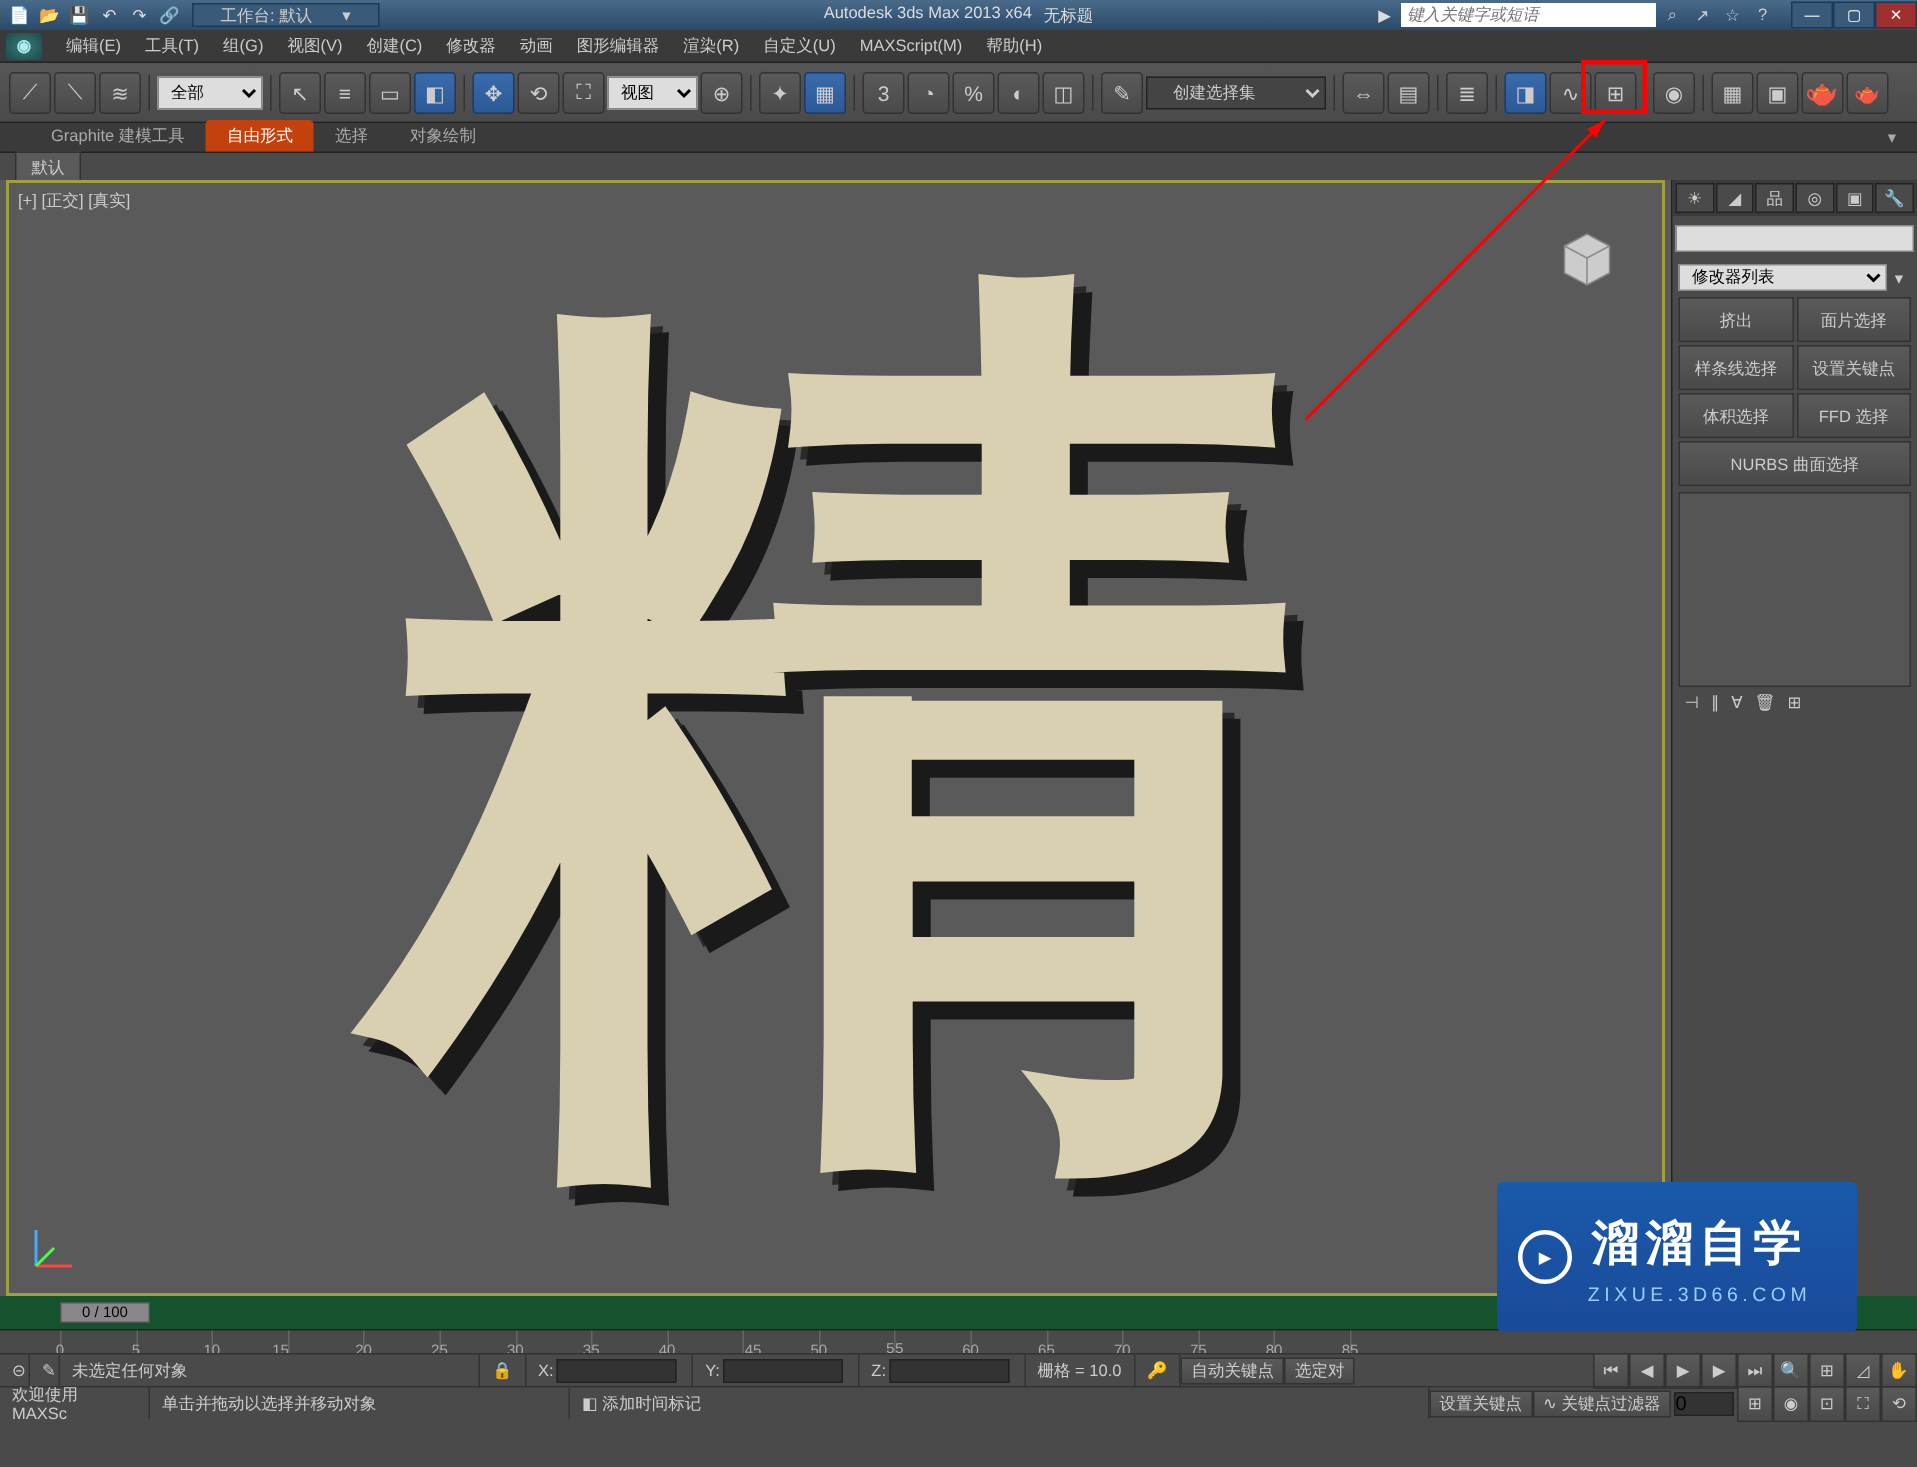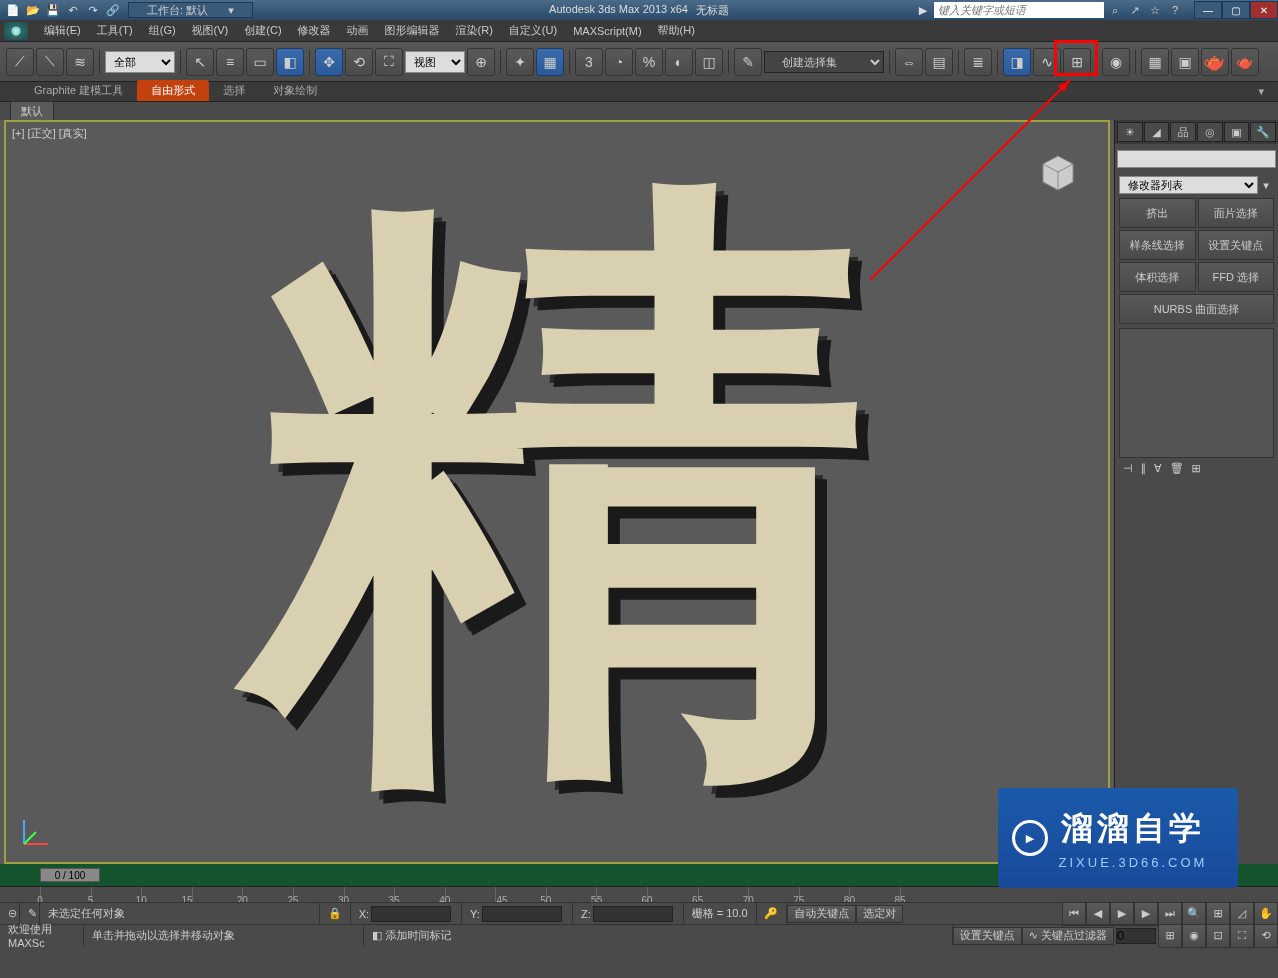--- a/index.html
+++ b/index.html
@@ -333,21 +333,21 @@
     <div class="nav-btn">◀</div>
     <div class="nav-btn">▶</div>
     <div class="nav-btn">▶</div>
     <div class="nav-btn">⏭</div>
     <div class="nav-btn">🔍</div>
     <div class="nav-btn">⊞</div>
     <div class="nav-btn">◿</div>
     <div class="nav-btn">✋</div>
   </div>
   <div class="status-row">
-    <div class="status-cell" style="width:84px">欢迎使用 MAXSc</div>
+    <div class="status-cell" style="width:100px">欢迎使用 MAXSc</div>
     <div class="status-cell" style="flex:0 0 280px">单击并拖动以选择并移动对象</div>
     <div class="status-cell" style="flex:1"><span>◧</span>&nbsp;<span>添加时间标记</span></div>
     <div class="anim-btn">设置关键点</div>
     <div class="anim-btn"><span>∿</span>&nbsp;<span>关键点过滤器</span></div>
     <input class="coord-box" style="width: 40px;" value="0">
     <div class="nav-btn">⊞</div>
     <div class="nav-btn">◉</div>
     <div class="nav-btn">⊡</div>
     <div class="nav-btn">⛶</div>
     <div class="nav-btn">⟲</div>

